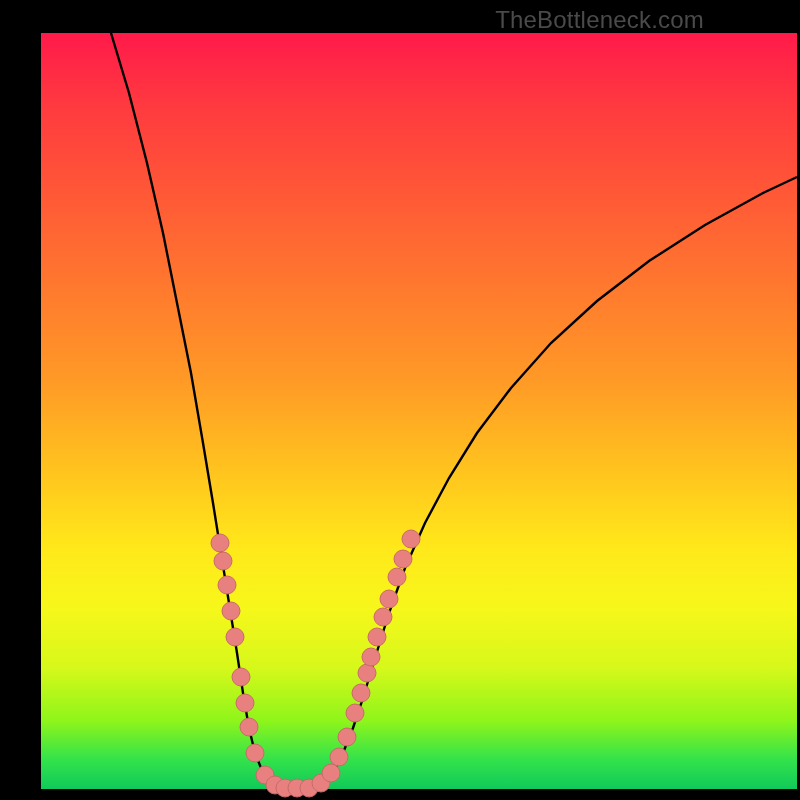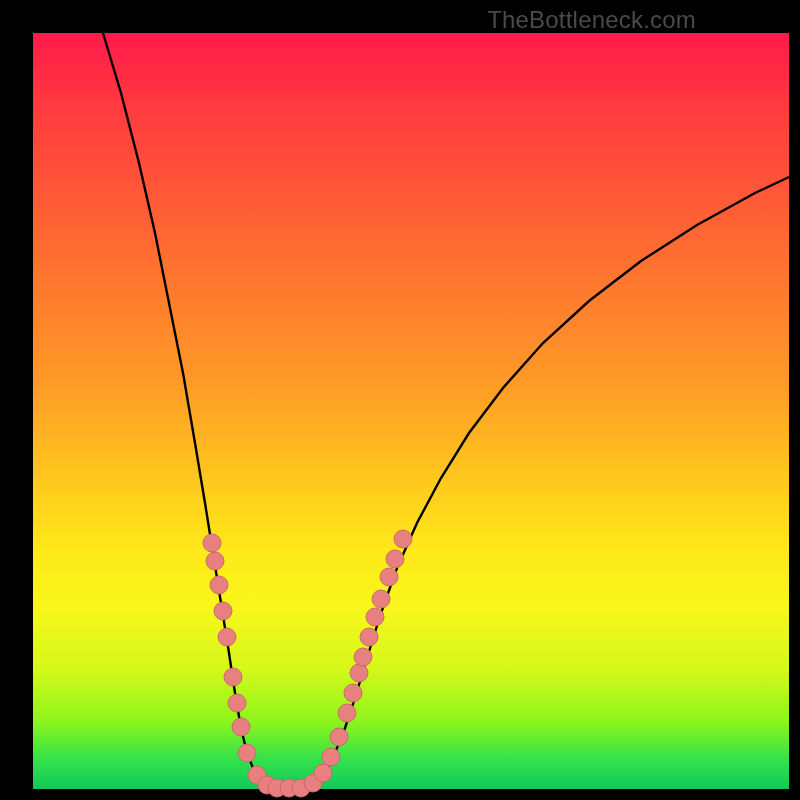--- a/index.html
+++ b/index.html
@@ -6,21 +6,21 @@
     margin: 0;
     padding: 0;
     width: 800px;
     height: 800px;
     overflow: hidden;
     background: #000;
     font-family: Arial, Helvetica, sans-serif;
   }
   .frame {
     position: absolute;
-    left: 0;
+    left: 8px;
     top: 0;
     width: 708px;
     height: 800px;
     background: #000;
   }
   .plot-area {
     position: absolute;
     left: 33px;
     top: 33px;
     width: 756px;

